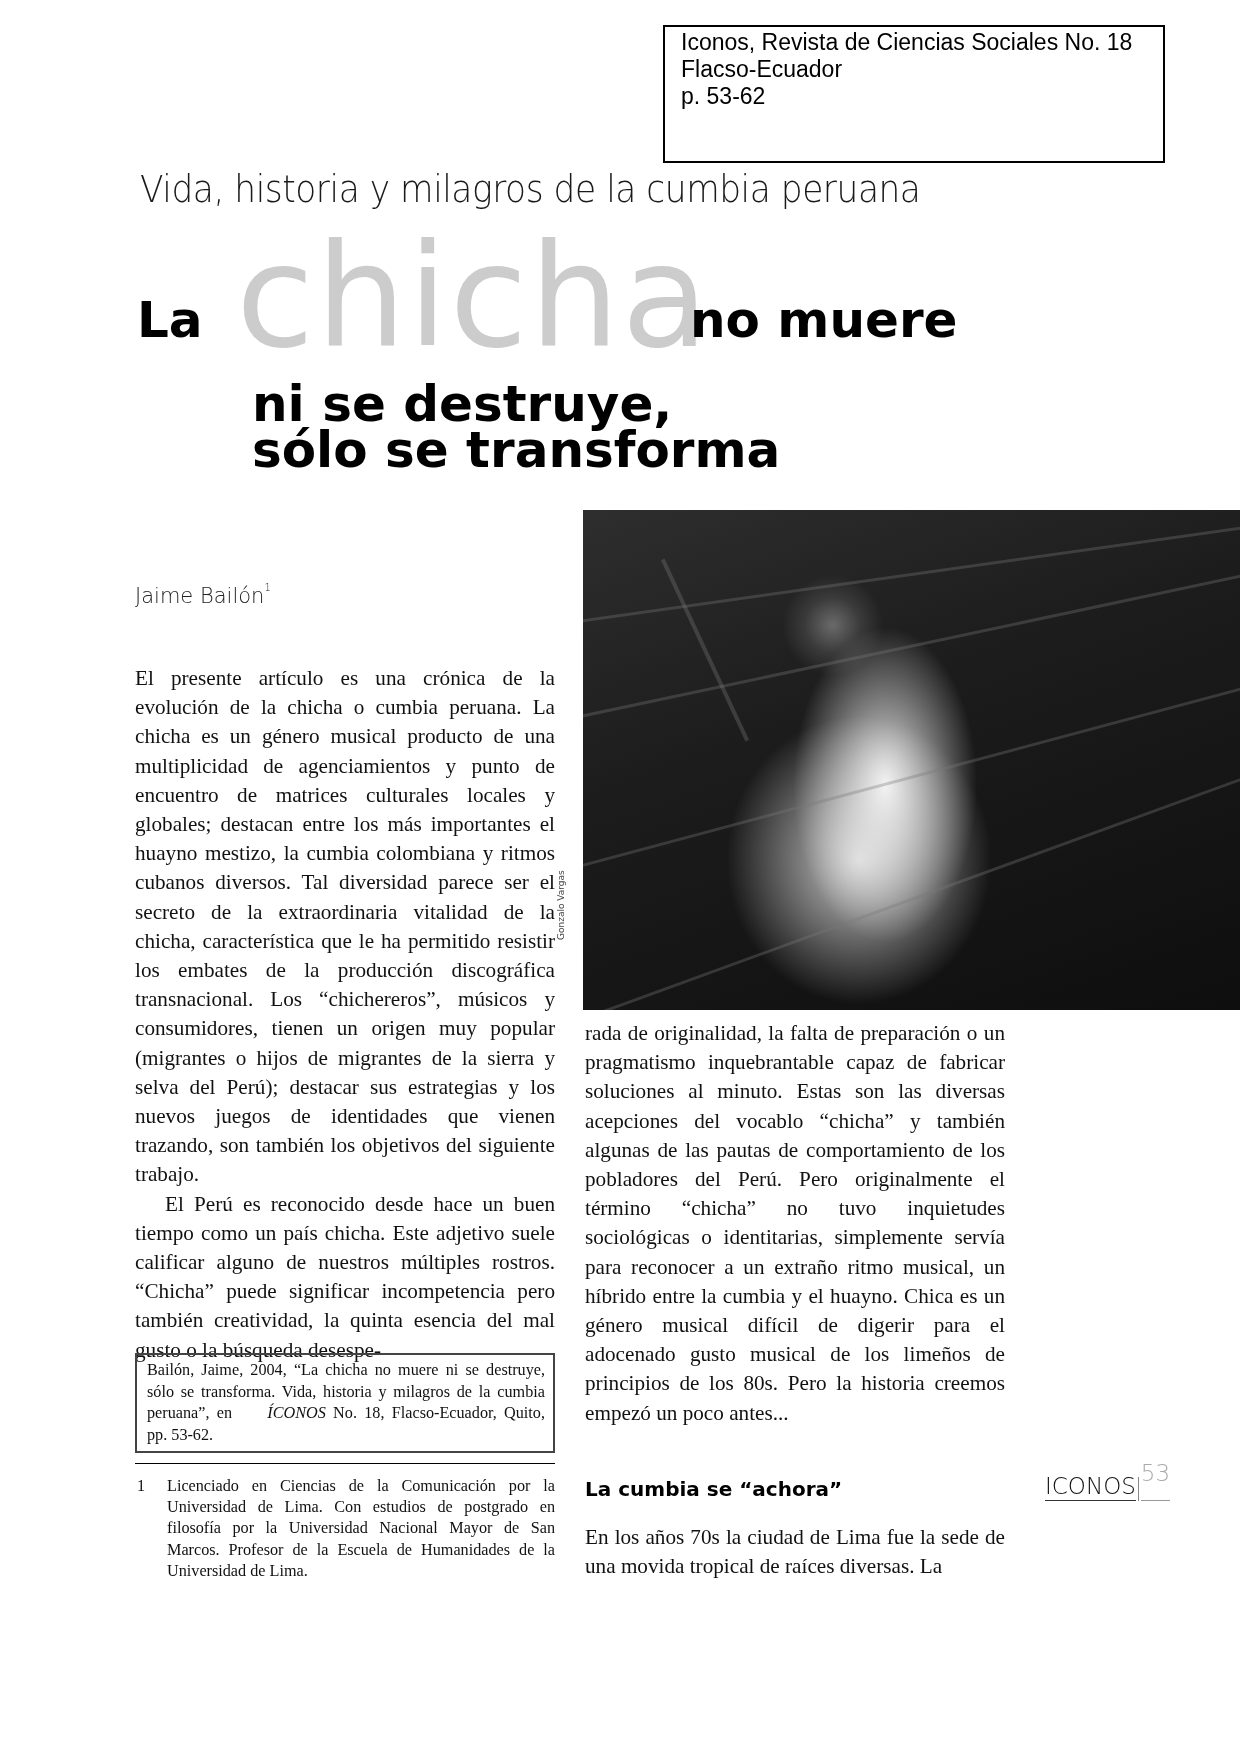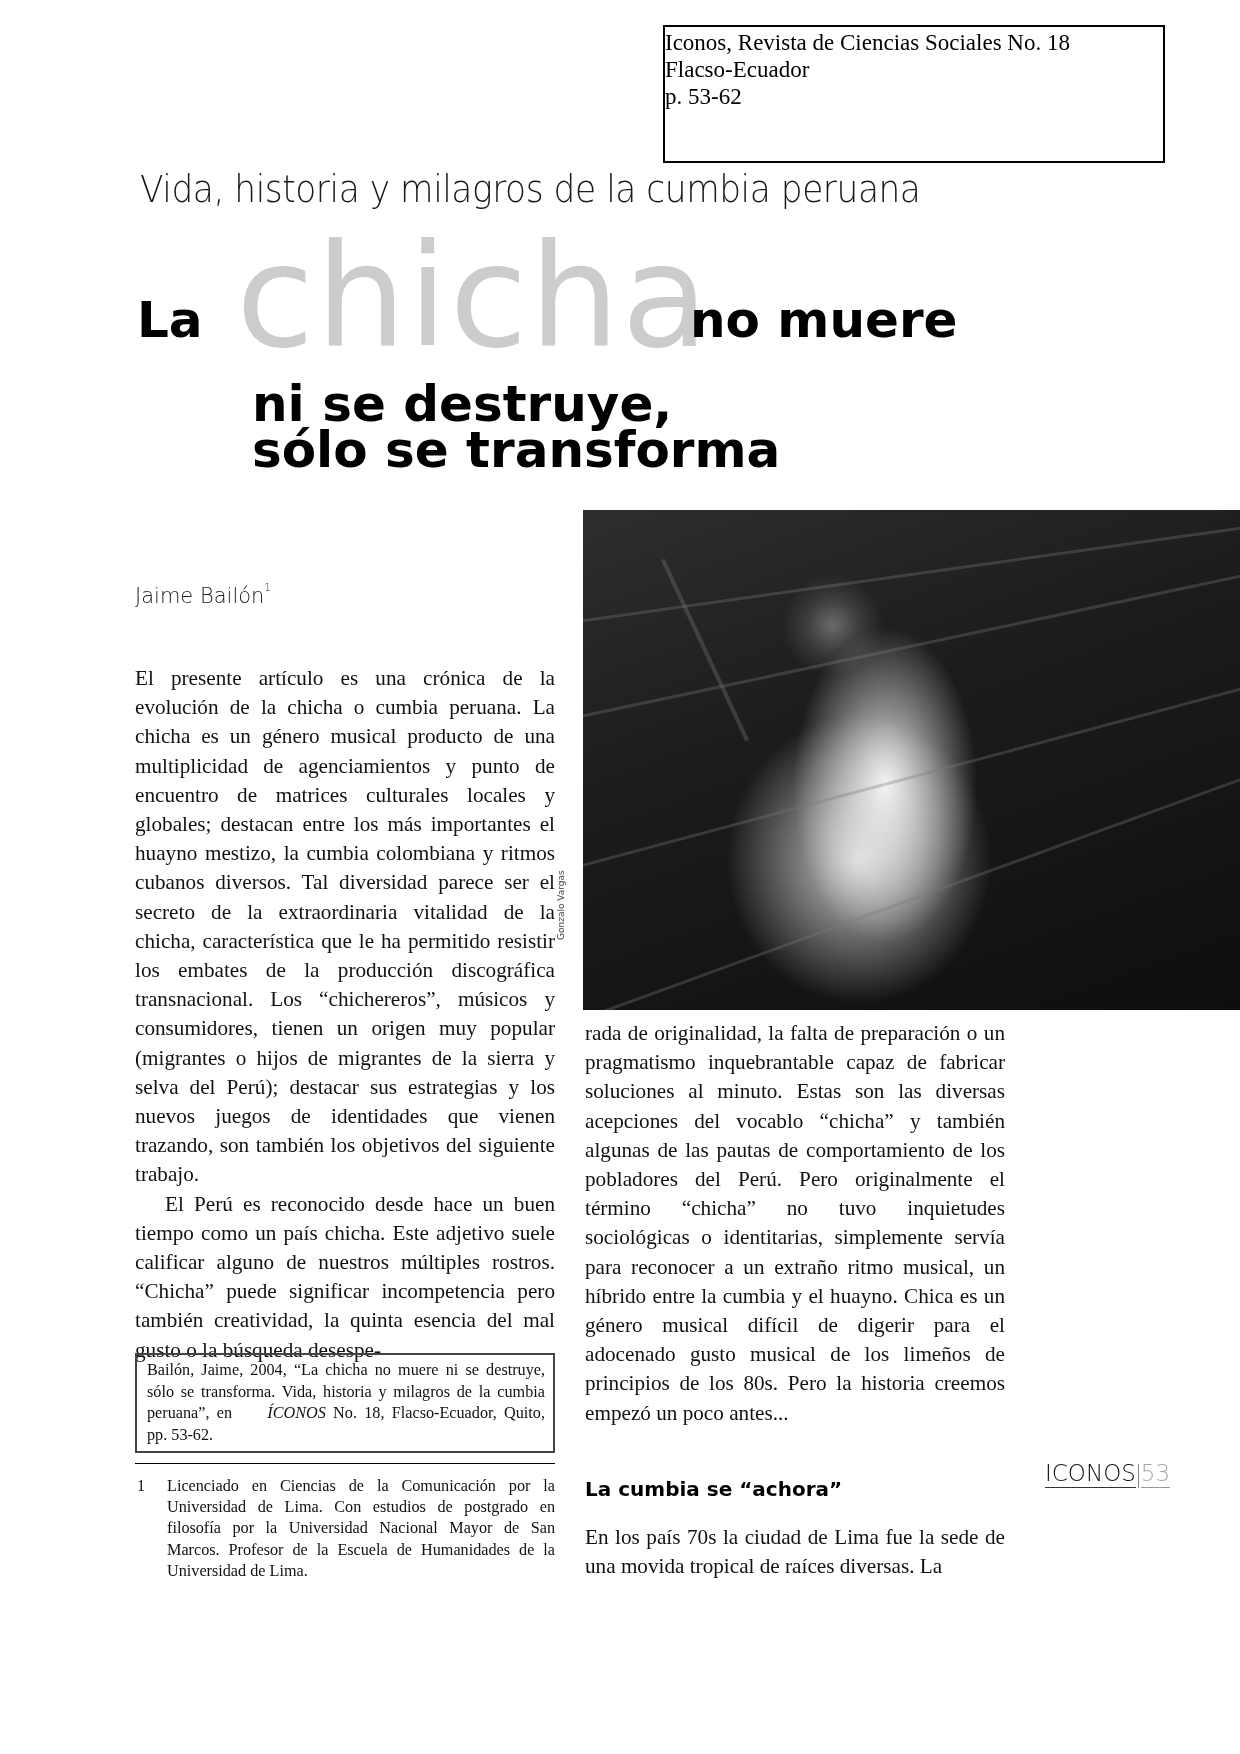--- a/index.html
+++ b/index.html
@@ -3,22 +3,22 @@
 <meta charset="utf-8">
 <style>
   html, body { margin:0; padding:0; background:#ffffff; }
   body { width:1240px; height:1754px; position:relative; overflow:hidden; color:#111; }
   .abs { position:absolute; }
 
   
   .citebox {
     left:663px; top:25px; width:502px; height:138px;
     border:2px solid #000; box-sizing:border-box;
-    padding:2px 0;
-    font-family:Liberation Serif, serif; font-size:23px; line-height:27px; color:#000;
+    padding:2px 16px;
+    font-family:Liberation Sans, sans-serif; font-size:23px; line-height:27px; color:#000;
   }
   .citebox div { white-space:nowrap; }
 
   .subtitle {
     left:140px; top:168px; font-family:"DejaVu Sans", sans-serif; font-weight:200;
     font-size:37px; letter-spacing:-0.5px; color:#1a1a1a; white-space:nowrap;
     transform:scaleX(0.93); transform-origin:left top;
   }
 
   .chicha-bg {
@@ -88,21 +88,21 @@
     font-size:20px; color:#000; white-space:nowrap;
   }
   .section-body { left:585px; top:1523px; width:420px; }
 
   .pagefoot {
     left:1045px; top:1460px; font-family:"DejaVu Sans", sans-serif; font-weight:200;
     font-size:23px; white-space:nowrap; display:flex; align-items:flex-end;
   }
   .pagefoot .mag { color:#111; border-bottom:1px solid #333; padding-bottom:1px; }
   .pagefoot .sep { width:1px; height:24px; background:#888; margin:0 2px; }
-  .pagefoot .pg { color:#aaa; border-bottom:1px solid #999; padding-bottom:1px; }
+  .pagefoot .pg { color:#aaa; border-bottom:1px solid #999; padding-bottom:14px; }
 </style>
 </head>
 <body>
 
 <div class="abs citebox">
   <div>Iconos, Revista de Ciencias Sociales No. 18</div>
   <div>Flacso-Ecuador</div>
   <div>p. 53-62</div>
 </div>
 
@@ -136,20 +136,20 @@
 <div class="abs footnote">
   <span class="num">1</span>
   <span class="txt">Licenciado en Ciencias de la Comunicación por la Universidad de Lima. Con estudios de postgrado en filosofía por la Universidad Nacional Mayor de San Marcos. Profesor de la Escuela de Humanidades de la Universidad de Lima.</span>
 </div>
 
 <div class="abs col right-col">
   <p>rada de originalidad, la falta de preparación o un pragmatismo inquebrantable capaz de fabricar soluciones al minuto. Estas son las diversas acepciones del vocablo “chicha” y también algunas de las pautas de comportamiento de los pobladores del Perú. Pero originalmente el término “chicha” no tuvo inquietudes sociológicas o identitarias, simplemente servía para reconocer a un extraño ritmo musical, un híbrido entre la cumbia y el huayno. Chica es un género musical difícil de digerir para el adocenado gusto musical de los limeños de principios de los 80s. Pero la historia creemos empezó un poco antes...</p>
 </div>
 <div class="abs section-head">La cumbia se “achora”</div>
 <div class="abs col section-body">
-  <p>En los país 70s la ciudad de Lima fue la sede de una movida tropical de raíces diversas. La</p>
+  <p>En los años 70s la ciudad de Lima fue la sede de una movida tropical de raíces diversas. La</p>
 </div>
 
 <div class="abs pagefoot">
   <span class="mag">ICONOS</span>
   <span class="sep"></span>
   <span class="pg">53</span>
 </div>
 
 </body></html>

